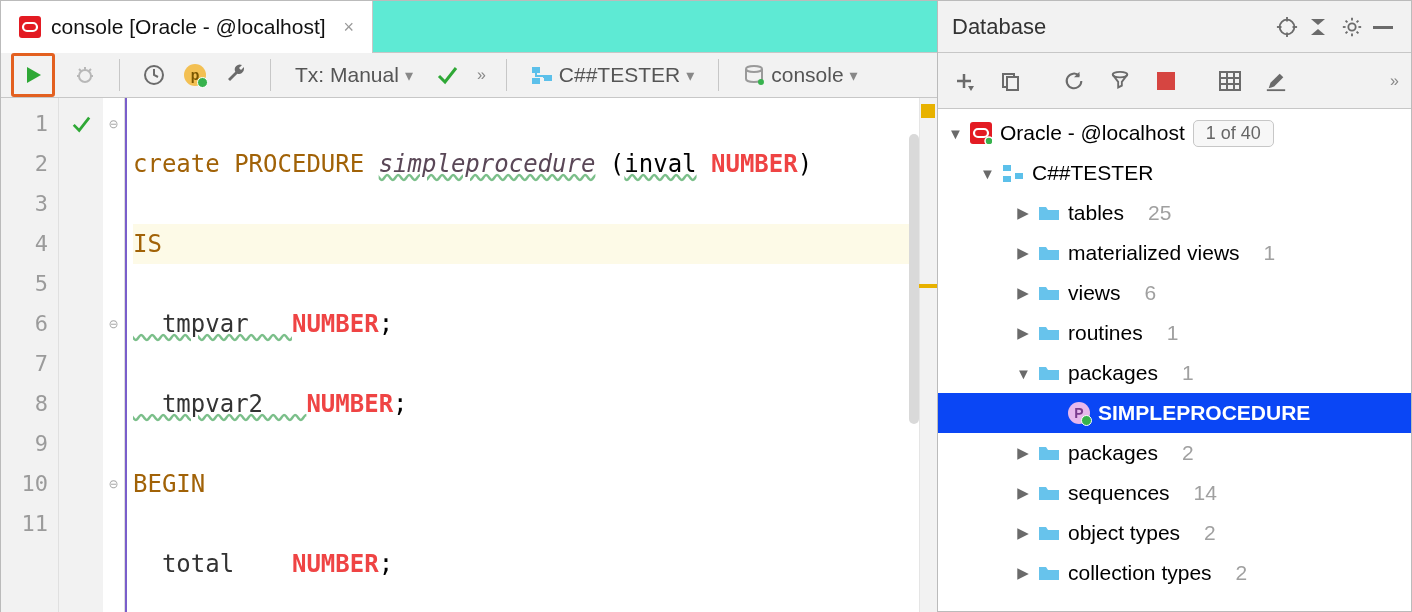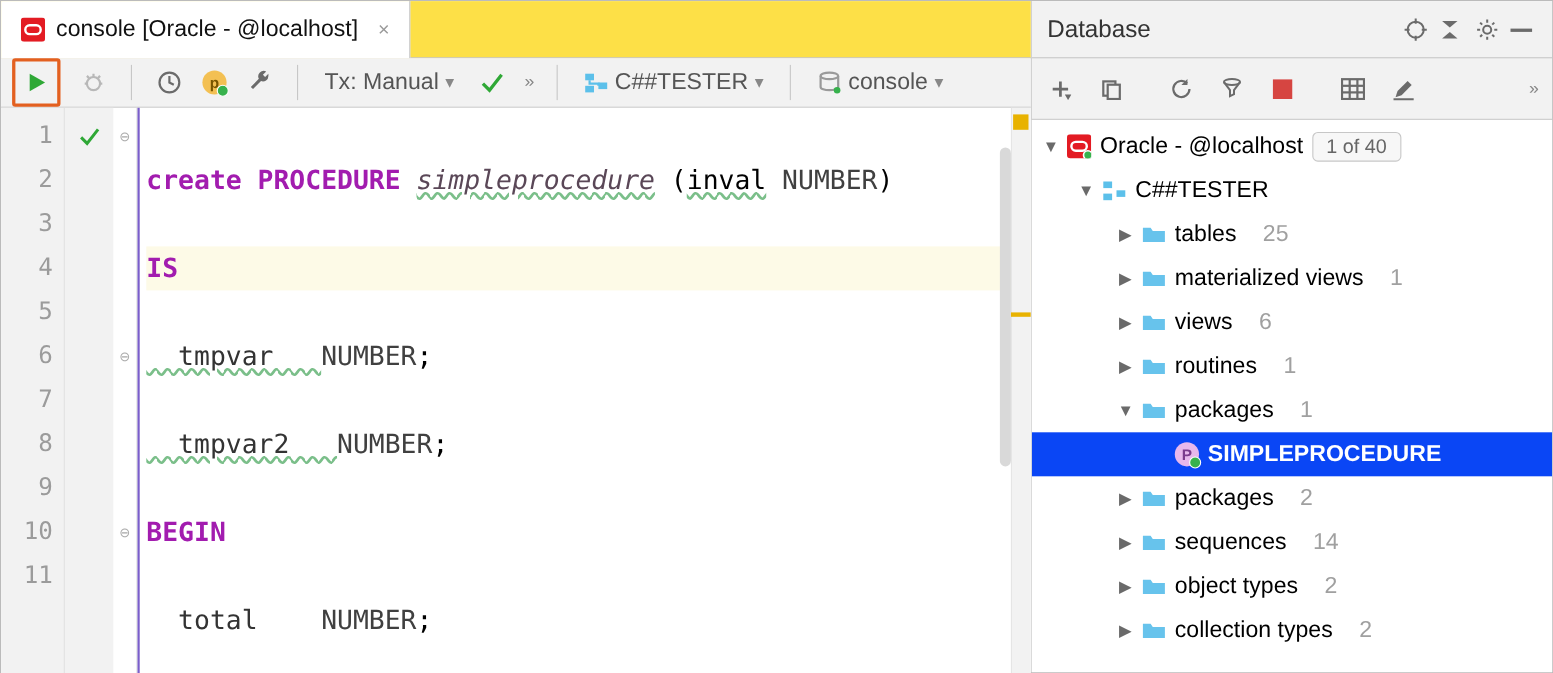--- a/index.html
+++ b/index.html
@@ -1,20 +1,20 @@
 <!DOCTYPE html>
 <html><head>
 <meta charset="utf-8">
 <style>
 html,body{margin:0;padding:0;width:1412px;height:612px;overflow:hidden;font-family:Arial,Helvetica,sans-serif;font-size:13px;color:#000;background:#fff}
 *{box-sizing:border-box}
 .root{display:flex;width:1412px;height:612px;border:1px solid #bbb}
 .left{flex:0 0 937px;display:flex;flex-direction:column;border-right:1px solid #bbb}
 .right{flex:1;display:flex;flex-direction:column;background:#f2f2f2}
-.tabrow{height:52px;background:#fde047;border-bottom:1px solid #c7c7c7;display:flex;align-items:flex-start}
+.tabrow{height:52px;background:#5eead4;border-bottom:1px solid #c7c7c7;display:flex;align-items:flex-start}
 .tab{display:flex;align-items:center;gap:10px;height:52px;padding:0 18px;background:#fff;border-right:1px solid #c7c7c7;font-size:21px;color:#111}
 .tab .oracle{width:22px;height:22px}
 .tab .close{color:#9a9a9a;margin-left:8px;font-size:18px}
 .toolbar{height:56px;background:#f2f2f2;border-bottom:1px solid #c7c7c7;display:flex;align-items:center;padding:0 10px;gap:16px;font-size:21px;color:#555}
 .toolbar .sep{width:1px;height:32px;background:#c7c7c7;margin:0 4px}
 .runbox{width:44px;height:44px;border:3px solid #e36020;border-radius:3px;display:flex;align-items:center;justify-content:center}
 .icon{display:inline-flex;align-items:center;justify-content:center;width:28px;height:28px}
 .tbbtn{display:flex;align-items:center;gap:6px;color:#555;padding:0 4px}
 .chev{font-size:16px;color:#888}
 .schemaicon{width:22px;height:22px}
@@ -22,22 +22,22 @@
 .gutter{width:58px;background:#f2f2f2;border-right:1px solid #e0e0e0;font-family:'Menlo','Consolas',monospace;font-size:22px;color:#9b9b9b;text-align:right;padding-top:6px}
 .gutter div{height:40px;line-height:40px;padding-right:10px}
 .marks{width:44px;background:#f2f2f2;padding-top:6px}
 .marks div{height:40px;display:flex;align-items:center;justify-content:center}
 .foldcol{width:22px;border-right:1px solid #dcdcdc;padding-top:6px}
 .foldcol div{height:40px;display:flex;align-items:center;justify-content:center;font-size:12px;color:#aaa}
 .codewrap{flex:1;position:relative;border:2px solid #7a5ecb;border-right:none;border-bottom:none;border-top:none}
 .code{font-family:'Menlo','Consolas',monospace;font-size:24px;line-height:40px;padding:6px 0 0 6px;white-space:pre}
 .code .ln{height:40px}
 .hl{background:#fdfae7}
-.kw{color:#a21caf;font-weight:bold}
-.ty{color:#404040;font-weight:normal}
+.kw{color:#a16207;font-weight:normal}
+.ty{color:#ef4444;font-weight:bold}
 .fn{color:#5a4757;font-style:italic;text-decoration:underline wavy #7bbf8a}
 .wv{text-decoration:underline wavy #7bbf8a}
 .id{color:#333}
 .errstrip{position:absolute;right:0;top:0;width:18px;height:100%;background:#f2f2f2;border-left:1px solid #e5e5e5}
 .mk{position:absolute;right:2px;width:14px;height:14px}
 .mk.ysq{background:#e8b200;top:6px}
 .mk.yln{background:#e8b200;height:4px;width:18px;right:0;top:186px}
 .vscroll{position:absolute;right:18px;top:36px;width:10px;height:290px;background:#d9d9d9;border-radius:5px}
 .right .titlebar{height:52px;border-bottom:1px solid #c7c7c7;display:flex;align-items:center;padding:0 14px;gap:3px;font-size:22px;color:#333}
 .right .titlebar .ttl{flex:1}

